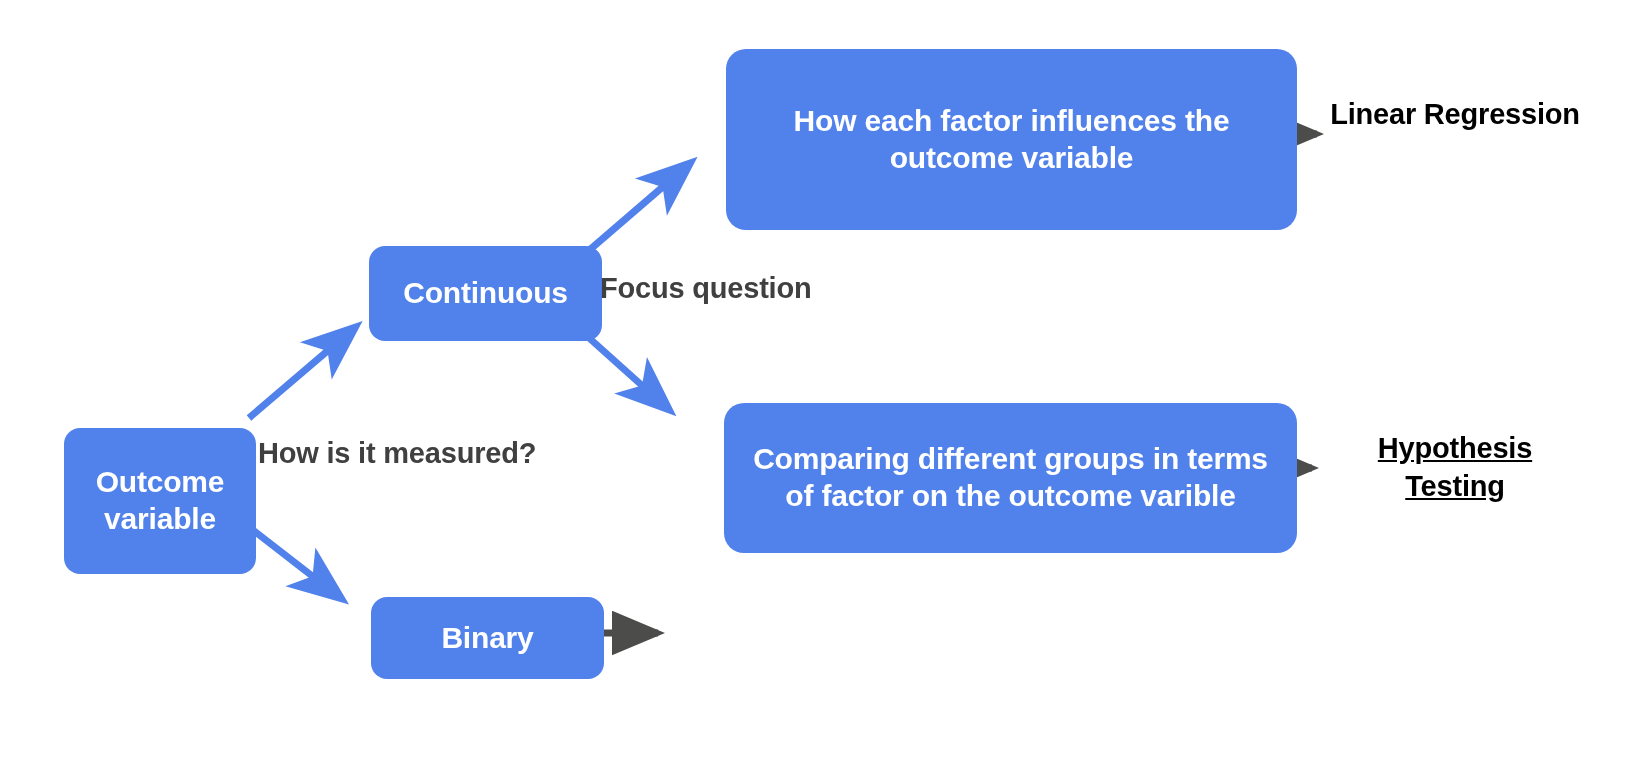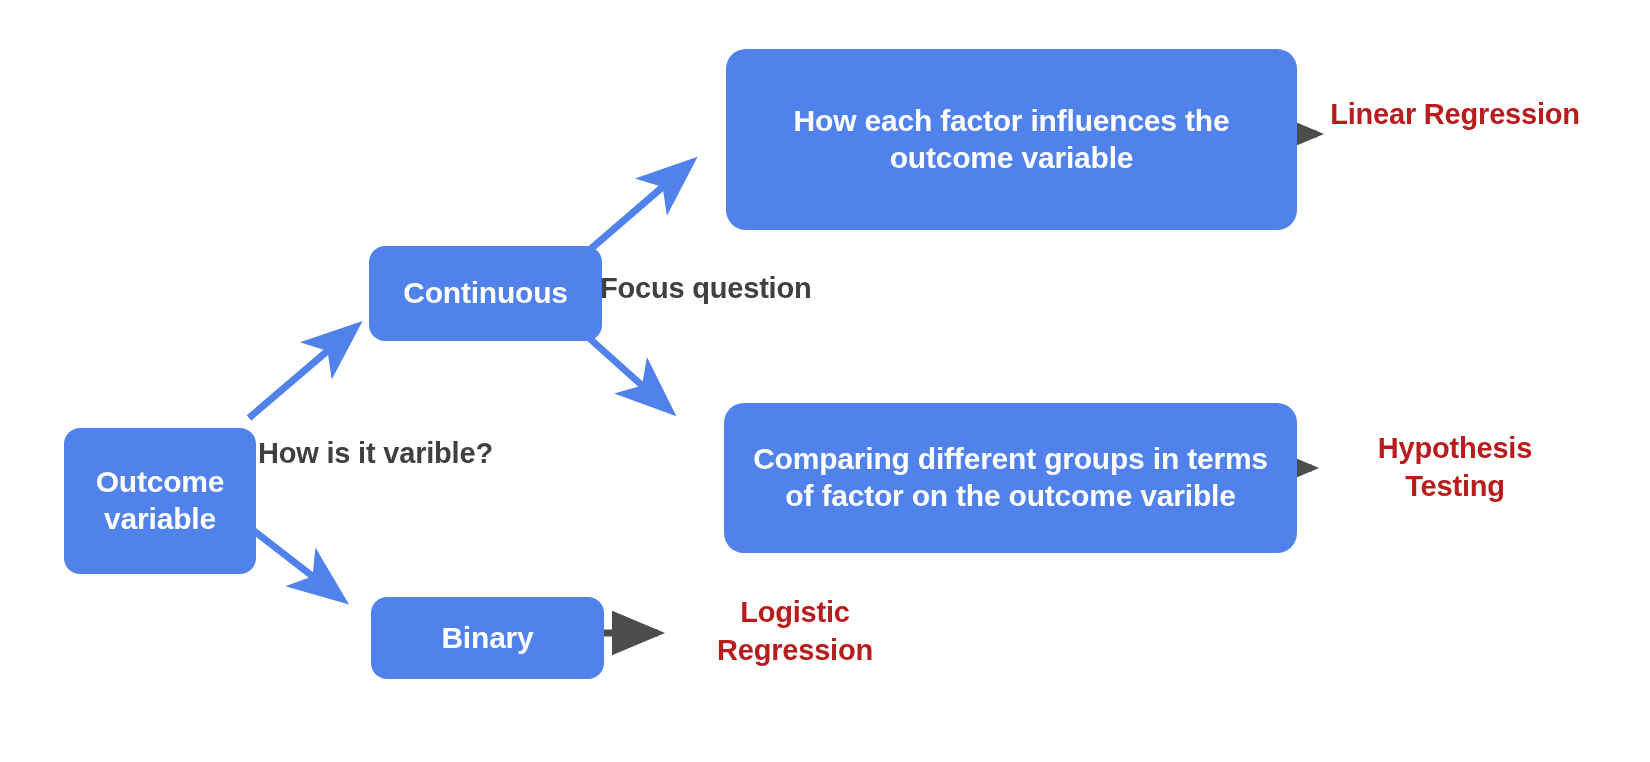--- a/index.html
+++ b/index.html
@@ -64,29 +64,29 @@
     font-weight: bold;
     font-size: 29px;
     letter-spacing: -0.2px;
     white-space: nowrap;
   }
   #label-measured { left: 258px; top: 437px; }
   #label-focus    { left: 600px; top: 272px; }
 
   .leaf-label {
     position: absolute;
-    color: #b91c1c;
+    color: #000000;
     font-weight: bold;
     font-size: 29px;
     line-height: 1.3;
     text-align: center;
     letter-spacing: -0.2px;
   }
   #leaf-linear     { left: 1330px; top: 96px;  width: 250px; }
-  #leaf-hypothesis { left: 1330px; top: 430px; width: 250px; }
+  #leaf-hypothesis { left: 1330px; top: 430px; width: 250px; text-decoration: underline; }
   #leaf-logistic   { left: 670px;  top: 594px; width: 250px; }
 </style>
 </head>
 <body>
 
 <div id="canvas">
 
   <svg id="edge-layer" viewBox="0 0 1650 762" xmlns="http://www.w3.org/2000/svg">
     <defs>
       <marker id="blue-head" markerWidth="10" markerHeight="10" refX="7.2" refY="4" orient="auto" markerUnits="strokeWidth">
@@ -115,23 +115,22 @@
   <div class="node node-sm" id="node-outcome">Outcome variable</div>
 
   <div class="node node-sm" id="node-binary">Binary</div>
 
   <div class="node node-sm" id="node-continuous">Continuous</div>
 
   <div class="node node-lg" id="node-howfactor">How each factor influences the outcome variable</div>
 
   <div class="node node-lg" id="node-comparing">Comparing different groups in terms of factor on the outcome varible</div>
 
-  <div class="edge-label" id="label-measured">How is it varible?</div>
+  <div class="edge-label" id="label-measured">How is it measured?</div>
 
   <div class="edge-label" id="label-focus">Focus question</div>
 
   <div class="leaf-label" id="leaf-linear">Linear Regression</div>
 
   <div class="leaf-label" id="leaf-hypothesis">Hypothesis Testing</div>
 
-  <div class="leaf-label" id="leaf-logistic">Logistic Regression</div>
 
 </div>
 
 </body></html>

